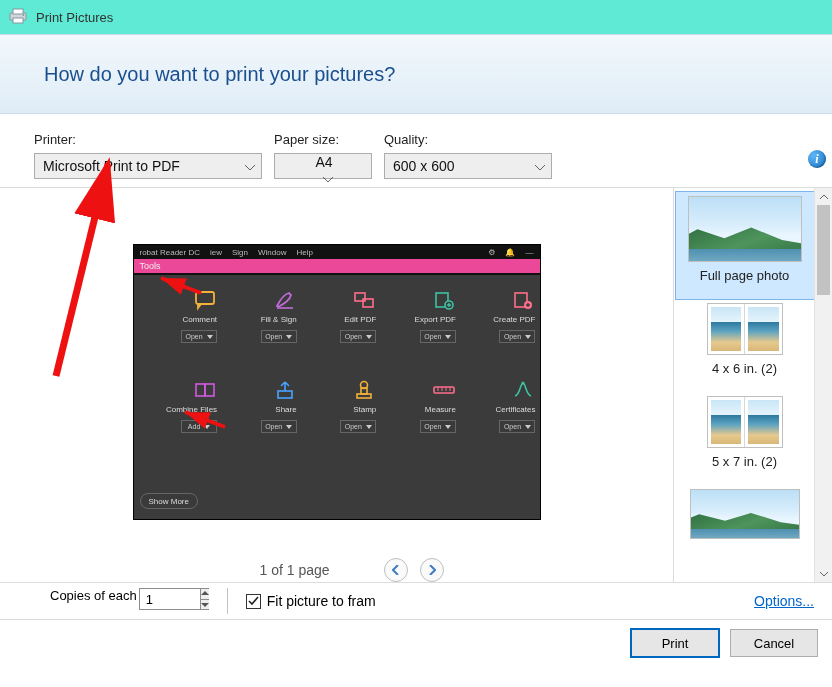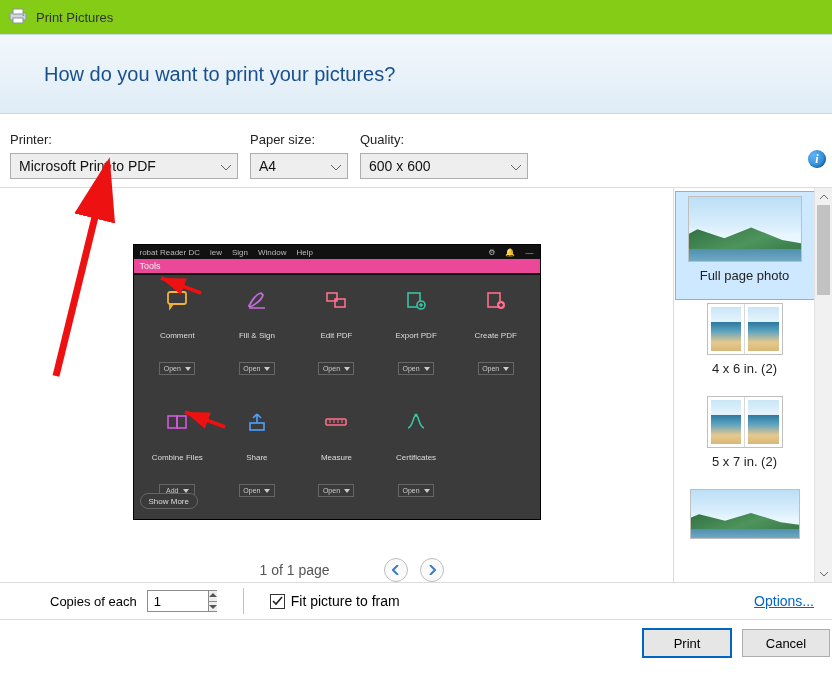--- a/index.html
+++ b/index.html
@@ -25,21 +25,21 @@
     position:relative;
     overflow:hidden;
   }
   
   .titlebar{
     height:34px;
     display:flex;
     align-items:center;
     padding-left:8px;
     gap:8px;
-    background:#84cc16;
+    background:#5eead4;
   }
   .titlebar svg{flex:0 0 auto;}
   .titlebar-text{font-size:13px;color:#333;}
   
   .heading-panel{
     height:78px;
     border-top:1px solid #c9dae9;
     border-bottom:1px solid #c9dae9;
     background:linear-gradient(#f2f8fc,#dfecf6);
     display:flex;
@@ -51,37 +51,38 @@
     font-weight:400;
     font-size:20px;
     color:#1a4f8f;
   }
   
   .settings-row{
     display:flex;
     padding:18px 10px 4px 10px;
     gap:12px;
     position:relative;
+    margin-left:24px;
   }
   .field{display:flex;flex-direction:column;gap:6px;}
   .field-label{font-size:13px;color:#222;}
   .combo{
     display:flex;align-items:center;justify-content:space-between;
     height:26px;
     border:1px solid var(--border);
     background:#eee;
     padding:0 6px 0 8px;
     box-sizing:border-box;
     font-size:14px;
     color:#111;
     cursor:default;
   }
   .combo .chev{margin-left:8px;opacity:.75;}
   .field.printer .combo{width:228px;}
-  .field.paper   .combo{width:98px;}
+  .field.paper   .combo{width:98px;flex-direction:column;}
   .field.quality .combo{width:168px;}
   .help-btn{
     position:absolute;
     right:6px;
     top:36px;
     width:18px;height:18px;
     border-radius:50%;
     background:radial-gradient(circle at 30% 30%,#5fb5f5,#1473c5);
     color:#fff;
     font-family:Georgia,serif;
@@ -135,21 +136,21 @@
   .preview-sub{
     height:14px;background:#2a2a2a;font-size:8px;color:#888;padding-left:6px;display:flex;align-items:center;
   }
   .preview-grid{
     display:grid;
     grid-template-columns:repeat(5,1fr);
     row-gap:36px;
     padding:14px 4px 0 4px;
   }
   .pcell{
-    display:flex;flex-direction:column;align-items:center;gap:20px;
+    display:flex;flex-direction:column;align-items:flex-end;gap:4px;
   }
   .pcell .picon{width:24px;height:22px;display:flex;align-items:center;justify-content:center;}
   .pcell .plabel{font-size:8px;color:#ddd;white-space:nowrap;}
   .pbtn{
     margin-top:2px;
     height:11px;min-width:34px;
     border:1px solid #666;
     background:#3a3a3a;
     display:flex;align-items:center;justify-content:center;
     gap:4px;
@@ -238,21 +239,21 @@
     background:linear-gradient(#c9e6f6 0%,#e6f4fc 35%,#2f7aa0 35%,#5ca3c1 55%,#e6c98e 80%,#d8b878 100%);
   }
   .layout-item .caption{font-size:13px;color:#222;}
   
   .bottom-options{
     height:36px;
     display:flex;align-items:center;justify-content:space-between;
     padding:0 18px 0 50px;
     border-bottom:1px solid #dcdcdc;
   }
-  .bottom-options .left{display:flex;align-items:center;gap:10px;}
+  .bottom-options .left{display:flex;gap:2px;}
   .spin{
     display:flex;align-items:stretch;
     border:1px solid #8c8c8c;height:22px;width:70px;box-sizing:border-box;
   }
   .spin input{
     border:none;outline:none;width:48px;padding:0 6px;font:inherit;font-size:13px;
   }
   .spin-btns{display:flex;flex-direction:column;width:16px;border-left:1px solid #8c8c8c;}
   .spin-btns div{
     flex:1;display:flex;align-items:center;justify-content:center;
@@ -262,21 +263,21 @@
   .spin-btns svg{display:block;}
   .vsep{width:1px;height:26px;background:#c2c2c2;margin:0 16px;}
   .chk{display:flex;align-items:center;gap:6px;font-size:14px;}
   .chkbox{
     width:13px;height:13px;border:1px solid #333;display:flex;align-items:center;justify-content:center;
     background:#fff;
   }
   .options-link{color:var(--link-blue);font-size:14px;text-decoration:underline;cursor:pointer;}
   .button-row{
     height:46px;display:flex;align-items:center;justify-content:flex-end;
-    padding-right:2px;gap:10px;background:#fff;
+    padding-right:14px;gap:10px;background:#fff;
   }
   .winbtn{
     min-width:86px;height:26px;
     display:flex;align-items:center;justify-content:center;
     font-size:13px;background:#e6e6e6;border:1px solid #adadad;
     cursor:default;
   }
   .winbtn.primary{
     border:2px solid var(--btn-blue-border);
     background:#e6e6e6;
@@ -479,20 +480,34 @@
             </div>
     <div class="plabel">Share</div>
     <div class="pbtn">
               <span>Open</span>
               <span class="tri"></span>
             </div>
           </div>
           <div class="pcell">
     <div class="picon">
               <svg width="24" height="22" viewBox="0 0 24 22">
+                <circle cx="12" cy="6" r="3.5" fill="none" stroke="#f2b23a" stroke-width="1.6"></circle>
+                <rect x="9" y="9" width="6" height="6" fill="none" stroke="#f2b23a" stroke-width="1.6"></rect>
+                <rect x="5" y="15" width="14" height="4" fill="none" stroke="#f2b23a" stroke-width="1.6"></rect>
+              </svg>
+            </div>
+    <div class="plabel">Stamp</div>
+    <div class="pbtn">
+              <span>Open</span>
+              <span class="tri"></span>
+            </div>
+          </div>
+          <div class="pcell">
+    <div class="picon">
+              <svg width="24" height="22" viewBox="0 0 24 22">
                 <rect x="2" y="8" width="20" height="6" rx="1" fill="none" stroke="#ff6f8d" stroke-width="1.6"></rect>
                 <line x1="6" y1="8" x2="6" y2="12" stroke="#ff6f8d"></line>
                 <line x1="10" y1="8" x2="10" y2="12" stroke="#ff6f8d"></line>
                 <line x1="14" y1="8" x2="14" y2="12" stroke="#ff6f8d"></line>
                 <line x1="18" y1="8" x2="18" y2="12" stroke="#ff6f8d"></line>
               </svg>
             </div>
     <div class="plabel">Measure</div>
     <div class="pbtn">
               <span>Open</span>

